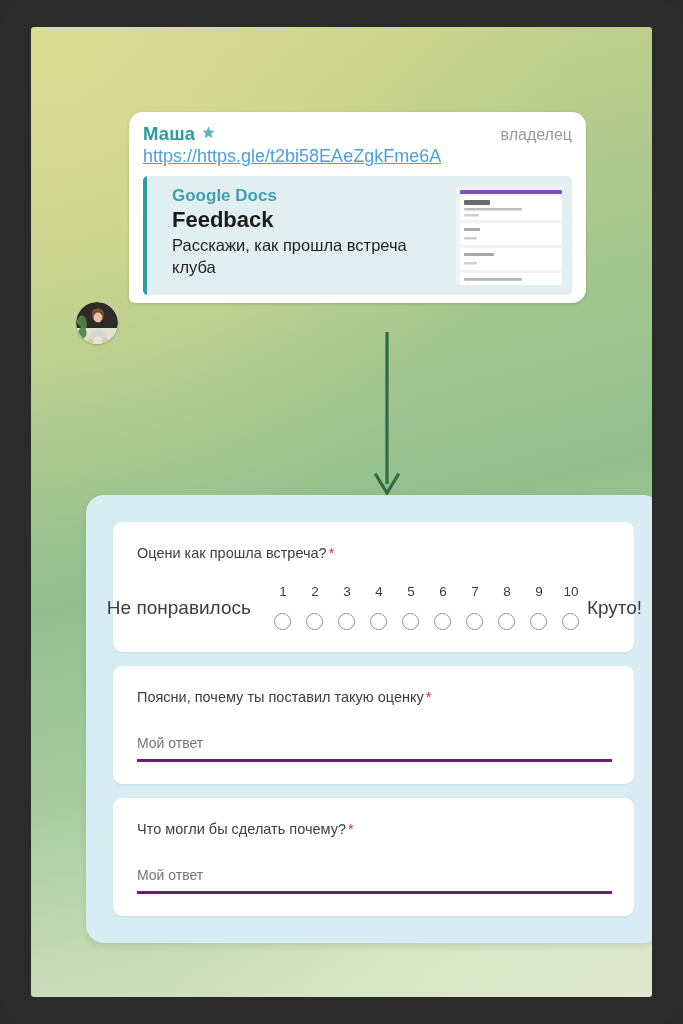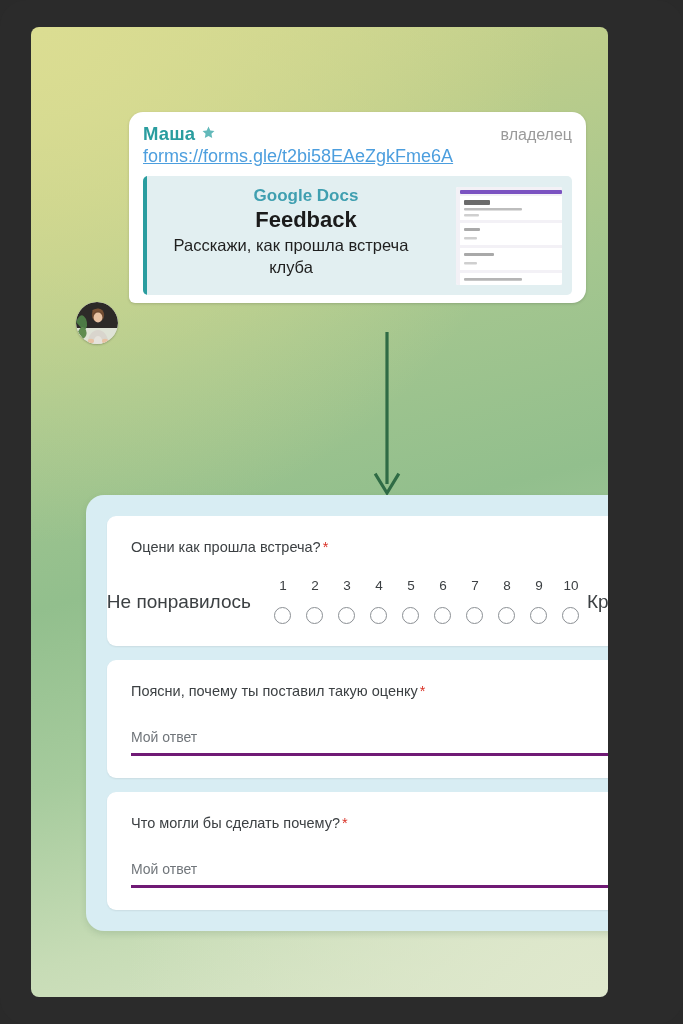--- a/index.html
+++ b/index.html
@@ -23,23 +23,23 @@
     background: #2b2b2b;
     border-radius: 26px;
     overflow: hidden;
   }
 
   
   #canvas {
     position: absolute;
     left: 31px;
     top: 27px;
-    width: 577px;
+    width: 621px;
     height: 970px;
-    border-radius: 8px;
+    border-radius: 3px;
     overflow: hidden;
     background:
       radial-gradient(circle at 2% 0%, #dbdd92 0%, rgba(219,221,146,0) 46%),
       radial-gradient(circle at 98% 100%, #dfe8cd 0%, rgba(223,232,205,0) 42%),
       linear-gradient(165deg,
         #cfd690 0%,
         #bccd8b 16%,
         #a4c68f 34%,
         #92bf8d 52%,
         #a6cb9d 68%,
@@ -107,24 +107,23 @@
     margin: 1px 0 9px 0;
     word-break: break-all;
     line-height: 1.18;
   }
 
   
   #link-preview {
     position: relative;
     background: #e2eff1;
     border-radius: 5px;
-    padding: 9px 10px 10px 13px;
+    padding: 9px 10px 10px 29px;
     display: flex;
     overflow: hidden;
-    text-align: center;
   }
   #link-preview::before {
     content: "";
     position: absolute;
     left: 0; top: 0; bottom: 0;
     width: 3.5px;
     background: #2a9d9f;
   }
   .preview-text { flex: 1 1 auto; min-width: 0; }
   .preview-site {
@@ -176,21 +175,21 @@
   }
 
   
   #form-panel {
     position: absolute;
     left: 55px;
     top: 468px;
     width: 575px;
     background: #d8edf3;
     border-radius: 18px;
-    padding: 21px;
+    padding: 27px;
     box-sizing: border-box;
     box-shadow: 0 3px 6px rgba(70,110,80,0.18);
   }
 
   .form-card {
     background: #ffffff;
     border-radius: 9px;
     padding: 22px 22px 22px 24px;
     box-sizing: border-box;
     box-shadow: 0 1px 2px rgba(0,0,0,0.07);
@@ -296,21 +295,21 @@
             <span class="sender-name">Маша</span>
             <span class="star-icon">
               <svg width="15" height="15" viewBox="0 0 24 24" xmlns="http://www.w3.org/2000/svg">
                 <path d="M12 2.5l2.9 6.1 6.6.9-4.8 4.6 1.2 6.6L12 17.6 6.1 20.7l1.2-6.6L2.5 9.5l6.6-.9z" fill="#63b9ba"></path>
               </svg>
             </span>
           </div>
           <span class="owner-label">владелец</span>
         </div>
 
-        <a class="msg-link" href="#">forms://forms.gle/t2bi58EAeZgkFme6A</a>
+        <a class="msg-link" href="#">https://https.gle/t2bi58EAeZgkFme6A</a>
 
         <div id="link-preview">
           <div class="preview-text">
             <div class="preview-site">Google Docs</div>
             <div class="preview-title">Feedback</div>
             <div class="preview-desc">Расскажи, как прошла встреча клуба</div>
           </div>
 
           <div class="preview-thumb">
             <svg width="106" height="98" viewBox="0 0 106 98" xmlns="http://www.w3.org/2000/svg">

